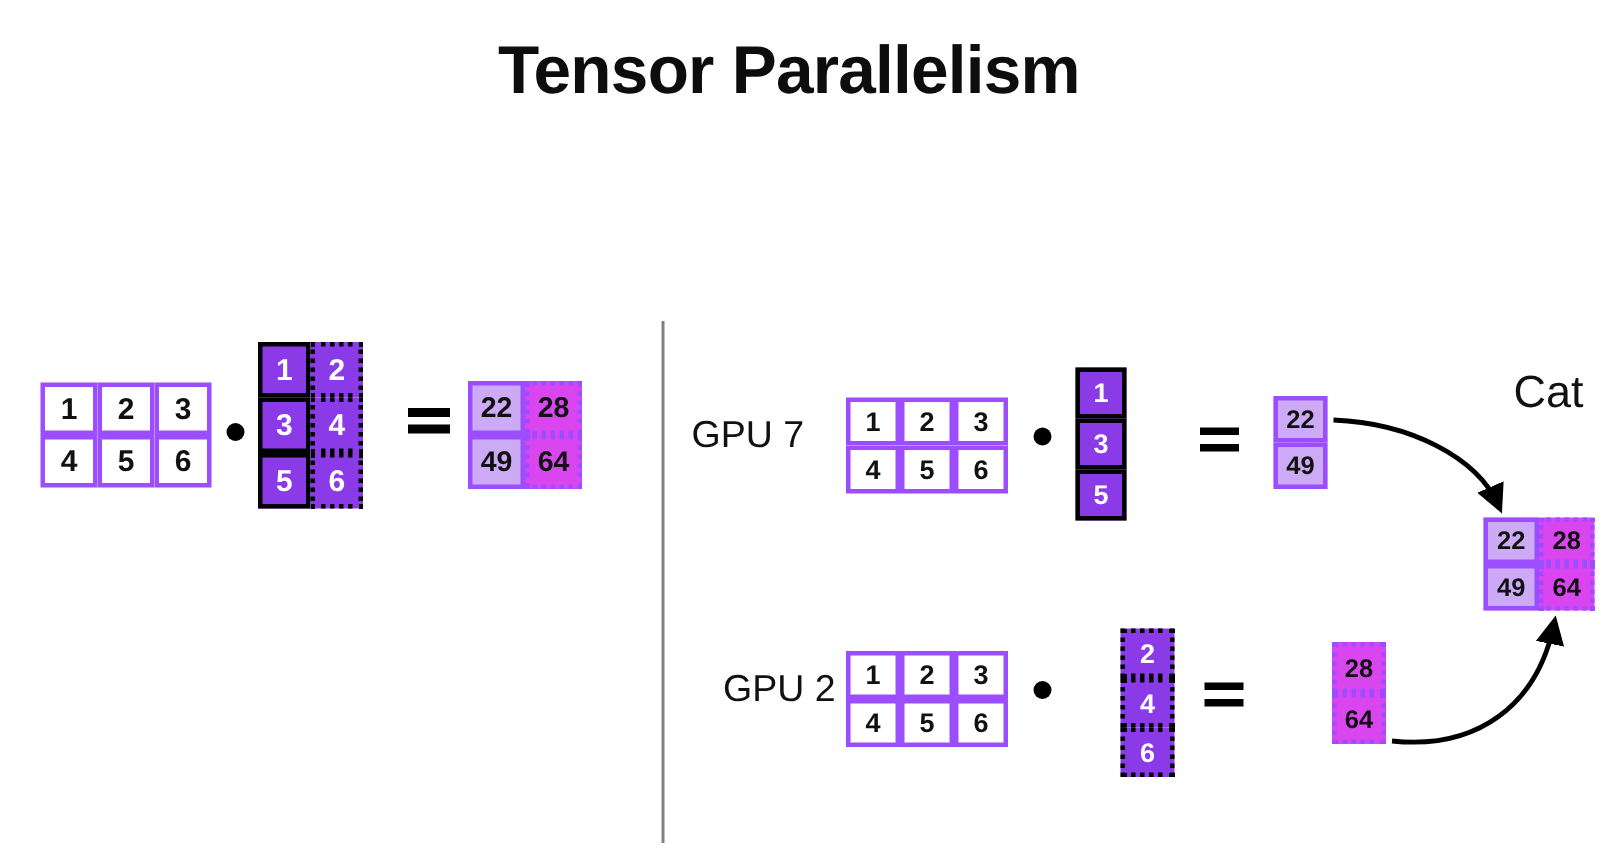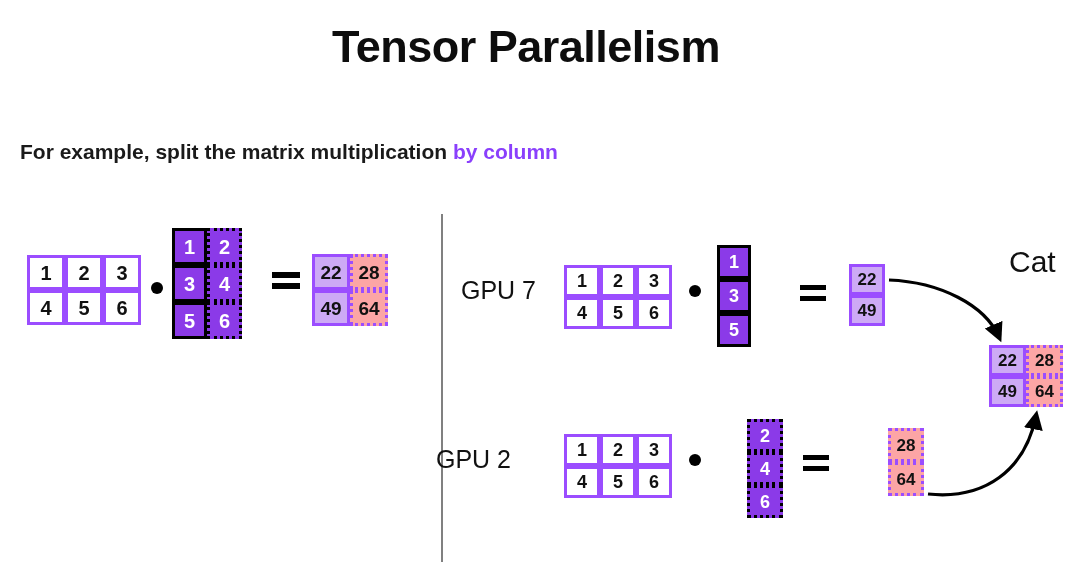--- a/index.html
+++ b/index.html
@@ -83,21 +83,21 @@
     color: #ffffff;
   }
   
   .c-light-solid {
     background: #cdaaf5;
     border: 3px solid #9b4dff;
     color: #111111;
   }
   
   .c-light-dotted {
-    background: #fca5a5;
+    background: #d946ef;
     border: 3px dotted #9b4dff;
     color: #111111;
   }
 
   
   .op-dot {
     position: absolute;
     width: 12px; height: 12px;
     border-radius: 50%;
     background: #000000;
@@ -138,23 +138,20 @@
     pointer-events: none;
   }
 </style>
 </head>
 <body>
 
 <div id="slide">
 
   <div id="title">Tensor Parallelism</div>
 
-  <div id="subtitle">
-    <span>For example, split the matrix multiplication </span><span class="hl">by column</span>
-  </div>
 
   <div id="divider"></div>
 
   <div class="matrix" id="left-a" style="left:27px; top:255px;">
     <div class="mrow">
       <div class="cell c-white" style="width:38px;height:35px;font-size:20px;">1</div>
       <div class="cell c-white" style="width:38px;height:35px;font-size:20px;">2</div>
       <div class="cell c-white" style="width:38px;height:35px;font-size:20px;">3</div>
     </div>
     <div class="mrow">
@@ -223,21 +220,21 @@
   <div class="op-eq" style="left:800px; top:285px; width:26px; height:16px;">
     <span style="height:5px;"></span>
       <span style="height:5px;"></span>
   </div>
 
   <div class="matrix" style="left:849px; top:264px;">
     <div class="cell c-light-solid" style="width:36px;height:31px;font-size:17px;">22</div>
     <div class="cell c-light-solid" style="width:36px;height:31px;font-size:17px;">49</div>
   </div>
 
-  <div class="gpu-label" style="left:436px; top:445px;">GPU 2</div>
+  <div class="gpu-label" style="left:482px; top:445px;">GPU 2</div>
 
   <div class="matrix" style="left:564px; top:434px;">
     <div class="mrow">
       <div class="cell c-white" style="width:36px;height:32px;font-size:18px;">1</div>
       <div class="cell c-white" style="width:36px;height:32px;font-size:18px;">2</div>
       <div class="cell c-white" style="width:36px;height:32px;font-size:18px;">3</div>
     </div>
     <div class="mrow">
       <div class="cell c-white" style="width:36px;height:32px;font-size:18px;">4</div>
       <div class="cell c-white" style="width:36px;height:32px;font-size:18px;">5</div>

